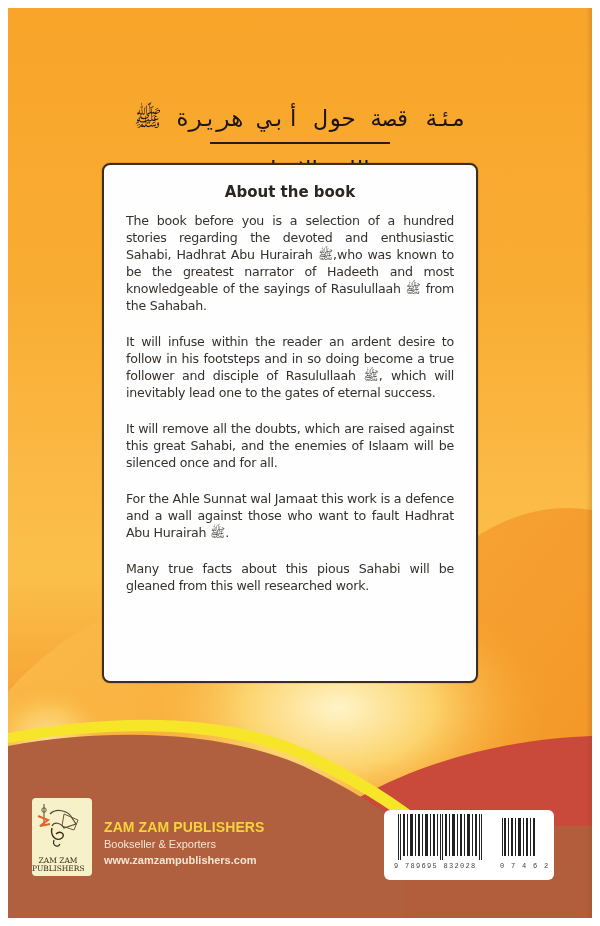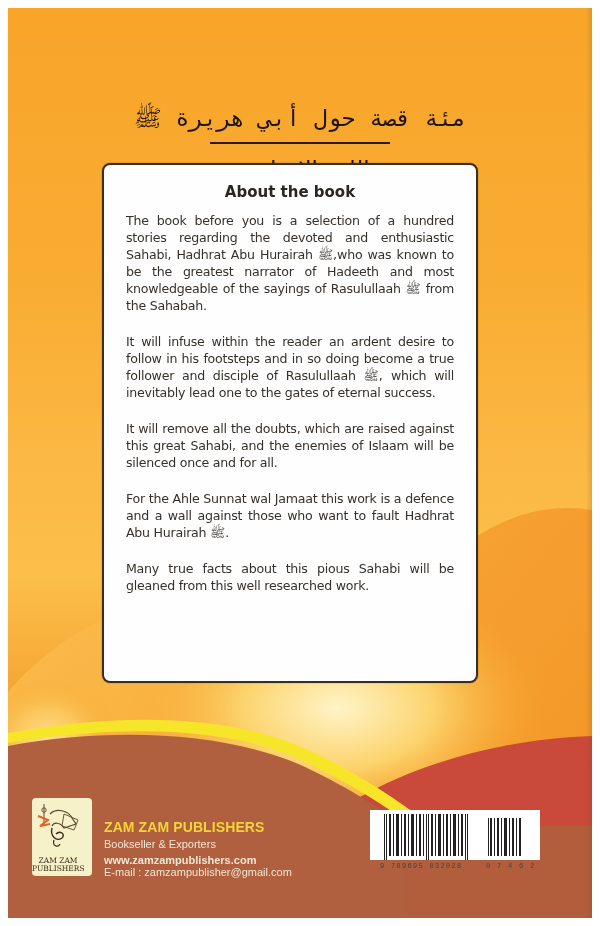--- a/index.html
+++ b/index.html
@@ -51,22 +51,23 @@
     position: absolute; left: 72px; top: 21px;
     font-family: "Liberation Sans", sans-serif; font-weight: bold; font-size: 14px;
     color: #f5d33a; letter-spacing: 0.1px; white-space: nowrap;
   }
   .pub-line {
     position: absolute; left: 72px;
     font-family: "Liberation Sans", sans-serif; font-size: 11px;
     color: #f3e6d6; white-space: nowrap;
   }
   .barcode-box {
-    position: absolute; left: 362px; top: 802px; width: 170px; height: 50px;
+    position: absolute; left: 376px; top: 802px; width: 170px; height: 70px;
     background: #ffffff;
+    border-radius: 6px;
   }
   .barcode-box svg { position: absolute; left: 12px; top: 4px; }
   .isbn-text {
     position: absolute; top: 52px; font-family: "Liberation Mono", monospace;
     font-size: 7px; color: #444; letter-spacing: 1.3px; white-space: nowrap;
   }
   .spine-shadow {
     position: absolute; right: 0; top: 0; width: 6px; height: 910px;
     background: linear-gradient(90deg, rgba(0,0,0,0) 0%, rgba(120,60,10,0.18) 100%);
   }
@@ -135,21 +136,20 @@
         <path d="M20 40 C 18 46, 24 48, 26 44" fill="none" stroke="#3b2a1a" stroke-width="1.2"></path>
       </svg>
       <div class="logo-text">
         <div>ZAM ZAM</div>
         <div>PUBLISHERS</div>
       </div>
     </div>
     <div class="pub-name">ZAM ZAM PUBLISHERS</div>
     <div class="pub-line" style="top:40px;">Bookseller &amp; Exporters</div>
     <div class="pub-line" style="top:56px;font-weight:bold;">www.zamzampublishers.com</div>
-    <div class="pub-line" style="top:68px;">E-mail : zamzampublisher@gmail.com</div>
   </div>
 
   <div class="barcode-box">
     <svg width="150" height="46" viewBox="0 0 150 46" xmlns="http://www.w3.org/2000/svg">
       <g fill="#222">
         <rect x="2" y="0" width="1" height="46"></rect>
           <rect x="4" y="0" width="1" height="46"></rect>
         <rect x="7" y="0" width="2" height="42"></rect>
           <rect x="11" y="0" width="1" height="42"></rect>
         <rect x="14" y="0" width="3" height="42"></rect>

